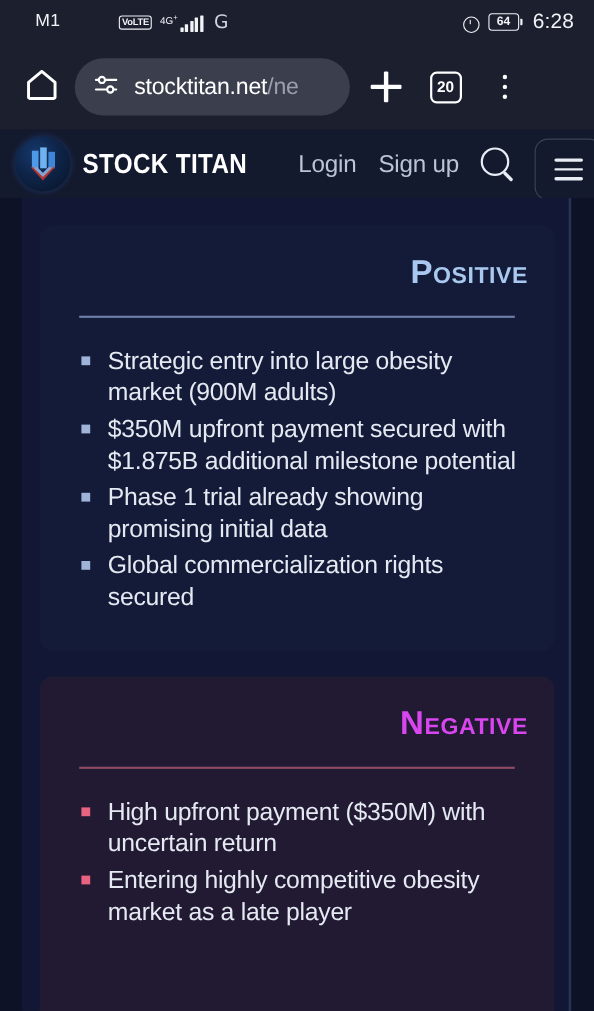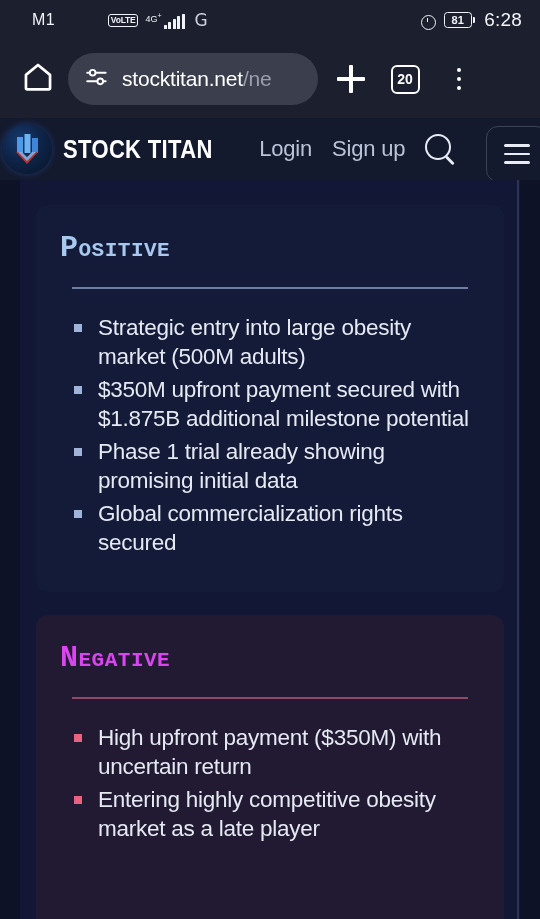--- a/index.html
+++ b/index.html
@@ -80,21 +80,21 @@
     width:29px; height:29px; border:2.6px solid #fff; border-radius:6px;
     display:flex; align-items:center; justify-content:center;
     font-size:14px; font-weight:bold; color:#fff;
   }
   .kebab{ display:flex; flex-direction:column; gap:4.4px; align-items:center; }
   .kebab i{ width:4.6px; height:4.6px; background:#fff; border-radius:50%; display:block; }
 
   
   .site-header{
     height:62px; background:#141a2e; display:flex; align-items:center;
-    padding:0 0 0 2px; gap:0; position:relative;
+    padding:0 0 0 14px; gap:0; position:relative;
   }
   .logo-circle{
     width:50px; height:50px; border-radius:50%; flex:none;
     background:radial-gradient(circle at 38% 32%, #16396e 0%, #0e2448 45%, #081325 100%);
     position:relative; overflow:hidden;
     box-shadow:0 0 6px rgba(40,90,180,.45);
   }
   .logo-circle svg{ position:absolute; left:0; top:0; }
   .wordmark{
     font-family:"Liberation Sans Narrow","Liberation Sans", sans-serif;
@@ -137,22 +137,22 @@
   }
   .card-positive{
     top:25px; height:387px;
     background:#141b38;
   }
   .card-negative{
     top:435px; height:330px;
     background:#221a33;
   }
   .card-title{
-    text-align:left;
-    font-family:Liberation Mono, monospace;
+    text-align:right;
+    font-family:Liberation Sans, sans-serif;
     font-weight:bold; font-size:30px; letter-spacing:.5px;
     font-variant:small-caps;
   }
   .card-positive .card-title{ color:#a8c8f0; }
   .card-negative .card-title{ color:#d946ef; }
   .divider{ height:1.6px; margin:22px 12px 0 12px; }
   .card-positive .divider{ background:#6d7ea6; }
   .card-negative .divider{ background:#8c4a63; }
   .bullets{ list-style:none; margin-top:24px; padding-left:14px; }
   .bullets li{
@@ -186,21 +186,21 @@
             <i></i>
             <i></i>
             <i></i>
           </span>
       </span>
       <span class="gicon">G</span>
     </div>
     <div class="sb-right">
       <span class="alarm"></span>
       <span class="battery">
-        <span class="batt-body">81</span>
+        <span class="batt-body">64</span>
         <span class="batt-tip"></span>
       </span>
       <span class="clock">6:28</span>
     </div>
   </div>
 
   <div class="toolbar">
     <div class="home-btn">
       <span>
         <svg width="34" height="34" viewBox="0 0 24 24" fill="none" stroke="#ffffff" stroke-width="1.9" stroke-linejoin="round" stroke-linecap="round">
@@ -257,21 +257,21 @@
       </div>
   </div>
 
   <div class="content">
     <div class="content-inner"></div>
 
     <div class="card card-positive">
       <div class="card-title">Positive</div>
       <div class="divider"></div>
       <ul class="bullets">
-        <li>Strategic entry into large obesity market (500M adults)</li>
+        <li>Strategic entry into large obesity market (900M adults)</li>
         <li>$350M upfront payment secured with $1.875B additional milestone potential</li>
         <li>Phase 1 trial already showing promising initial data</li>
         <li>Global commercialization rights secured</li>
       </ul>
     </div>
 
     <div class="card card-negative">
       <div class="card-title">Negative</div>
       <div class="divider"></div>
       <ul class="bullets">

